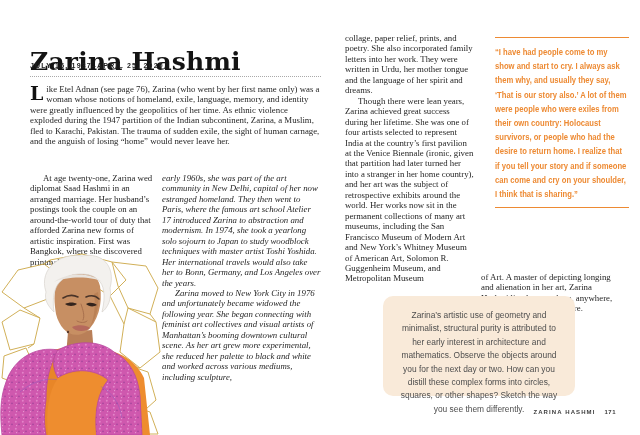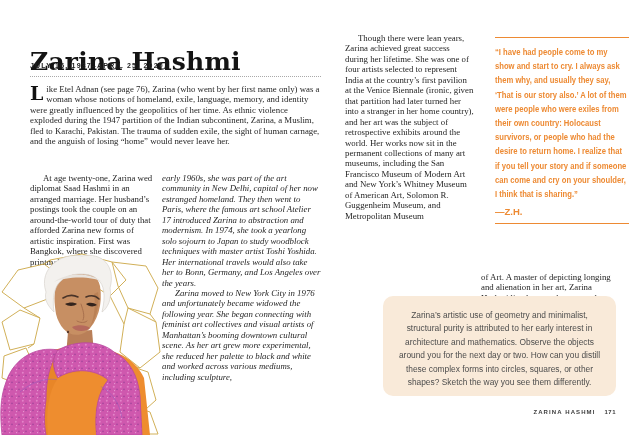--- a/index.html
+++ b/index.html
@@ -46,21 +46,21 @@
     font-family:"Liberation Sans", sans-serif;font-weight:bold;
     font-size:9.5px;line-height:14.2px;color:var(--accent_orange,#ed8a33);
   }
   #quote-attribution{
     margin-top:5px;font-family:"Liberation Sans", sans-serif;font-weight:bold;
     font-size:9.5px;color:var(--accent_orange,#ed8a33);
   }
   #quote-rule-bottom{margin-top:6px;}
   #after-quote{left:481px;top:244px;width:132px;margin-top:28px;}
   #callout-box{
-    left:383px;top:296px;width:233px;height:100px;
+    left:383px;top:296px;width:192px;height:100px;
     background:var(--callout_bg,#f9ead9);border-radius:10px;
   }
   #callout-text{
     padding:13px 15px 0 15px;text-align:center;
     font-family:"Liberation Sans", sans-serif;
     font-size:8.4px;line-height:13.4px;color:#4d4d4d;
   }
   #footer{
     left:400px;top:409px;width:216px;text-align:right;
     font-family:"Liberation Sans", sans-serif;font-weight:bold;
@@ -141,27 +141,27 @@
       <path d="M81 52 C83 58 85 64 83 68 M77 69 C80 71 85 71 87 69" stroke="#a8704d" stroke-width="1" fill="none" stroke-linecap="round"></path>
 
       <path d="M72 75 C77 72.5 86 72.5 90 76 C86 80 75 80 72 75 Z" fill="#b5695c"></path>
 
       <circle cx="68" cy="80" r="1.2" fill="#5a3a2a"></circle>
     </g>
   </svg>
 </div>
 
 <div class="abs body-text" id="right-col-1">
+  <p class="para">collage, paper relief, prints, and poetry. She also incorporated family letters into her work. They were written in Urdu, her mother tongue and the language of her spirit and dreams.</p>
   <p class="para indent">Though there were lean years, Zarina achieved great success during her lifetime. She was one of four artists selected to represent India at the country’s first pavilion at the Venice Biennale (ironic, given that partition had later turned her into a stranger in her home country), and her art was the subject of retrospective exhibits around the world. Her works now sit in the permanent collections of many art museums, including the San Francisco Museum of Modern Art and New York’s Whitney Museum of American Art, Solomon R. Guggenheim Museum, and Metropolitan Museum</p>
 </div>
 
 <div class="abs" id="quote-block">
   <div class="quote-rule"></div>
   <div id="quote-text">“I have had people come to my show and start to cry. I always ask them why, and usually they say, ‘That is our story also.’ A lot of them were people who were exiles from their own country: Holocaust survivors, or people who had the desire to return home. I realize that if you tell your story and if someone can come and cry on your shoulder, I think that is sharing.”</div>
-  <div id="quote-attribution">—Z.H.</div>
   <div class="quote-rule" id="quote-rule-bottom"></div>
 </div>
 
 <div class="abs body-text" id="after-quote">of Art. A master of depicting longing and alienation in her art, Zarina Hashmi lived everywhere, anywhere, and, in some ways, nowhere.</div>
 
 <div class="abs" id="callout-box">
   <div id="callout-text">Zarina’s artistic use of geometry and minimalist, structural purity is attributed to her early interest in architecture and mathematics. Observe the objects around you for the next day or two. How can you distill these complex forms into circles, squares, or other shapes? Sketch the way you see them differently.</div>
 </div>
 
 <div class="abs" id="footer">

